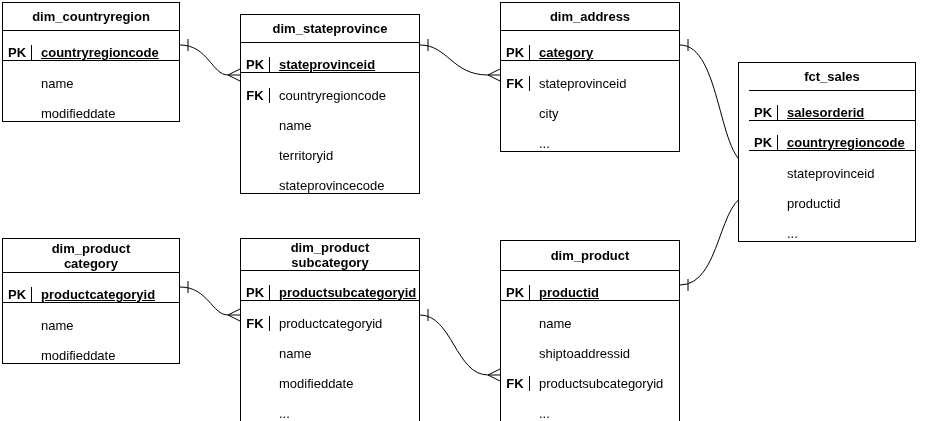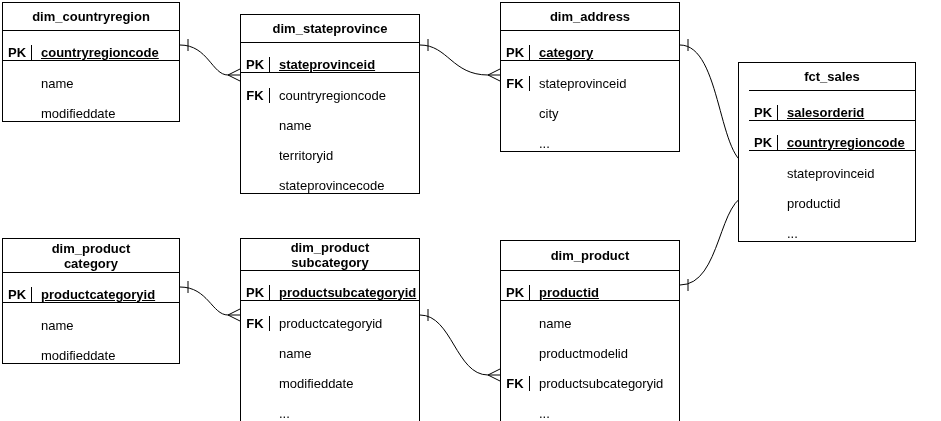--- a/index.html
+++ b/index.html
@@ -243,21 +243,21 @@
     <div class="row pk sep">
       <span class="key">PK</span>
       <span class="field">productid</span>
     </div>
     <div class="row">
       <span class="key"></span>
       <span class="field">name</span>
     </div>
     <div class="row">
       <span class="key"></span>
-      <span class="field">productmodelid</span>
+      <span class="field">shiptoaddressid</span>
     </div>
     <div class="row">
       <span class="key">FK</span>
       <span class="field">productsubcategoryid</span>
     </div>
     <div class="row">
       <span class="key"></span>
       <span class="field">...</span>
     </div>
   </div>

